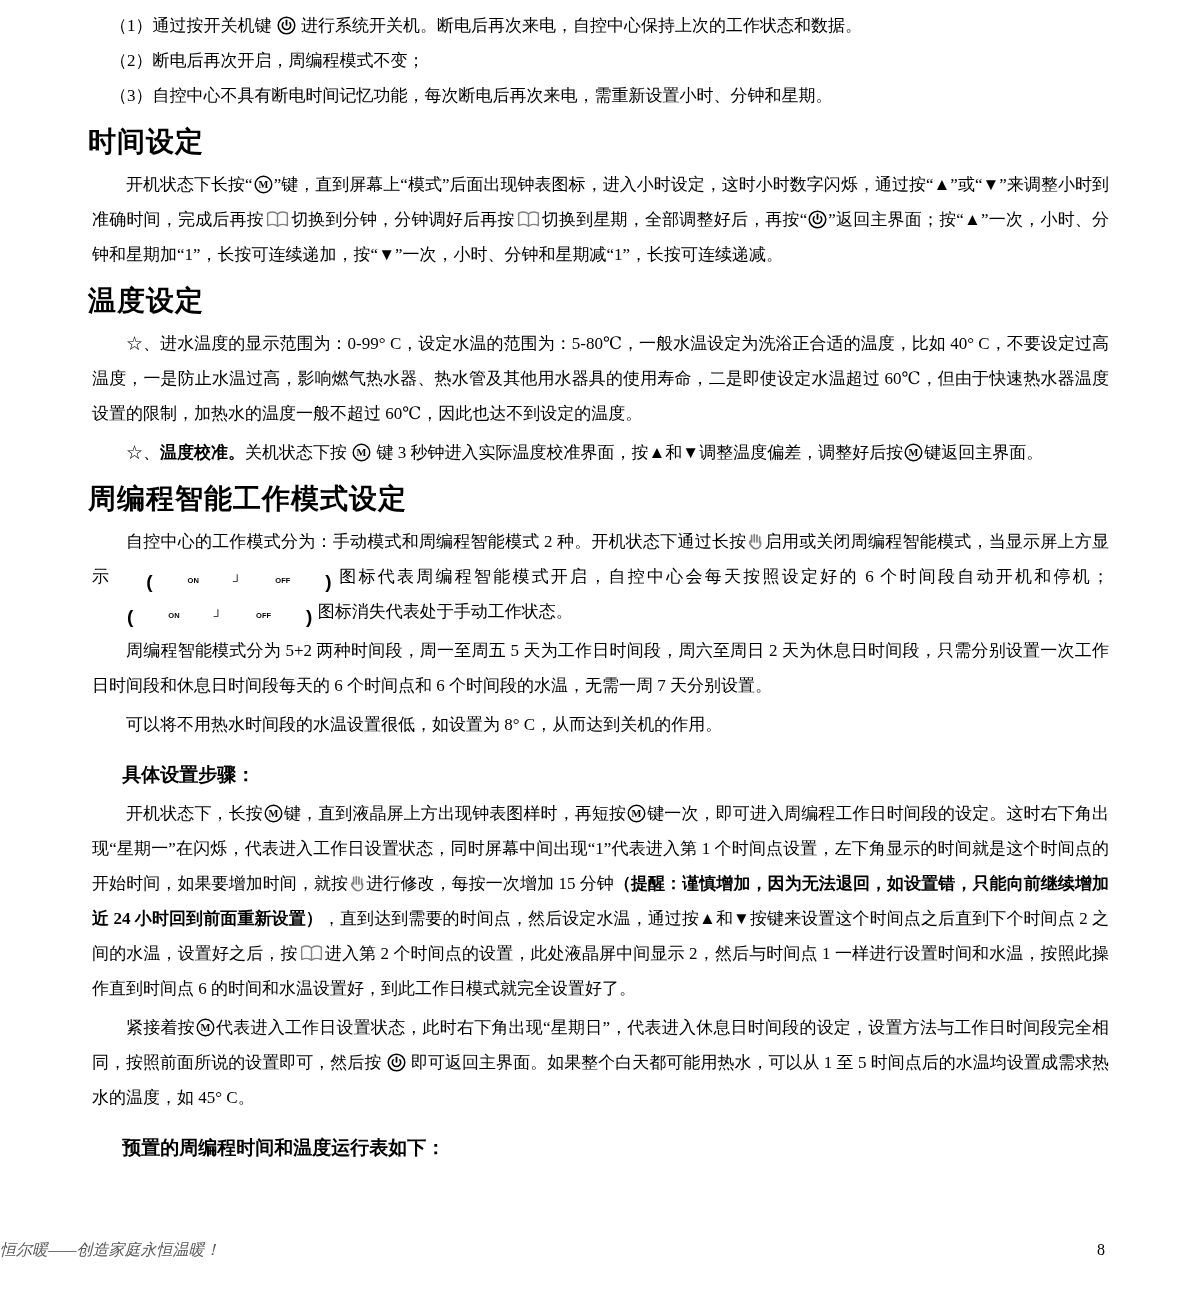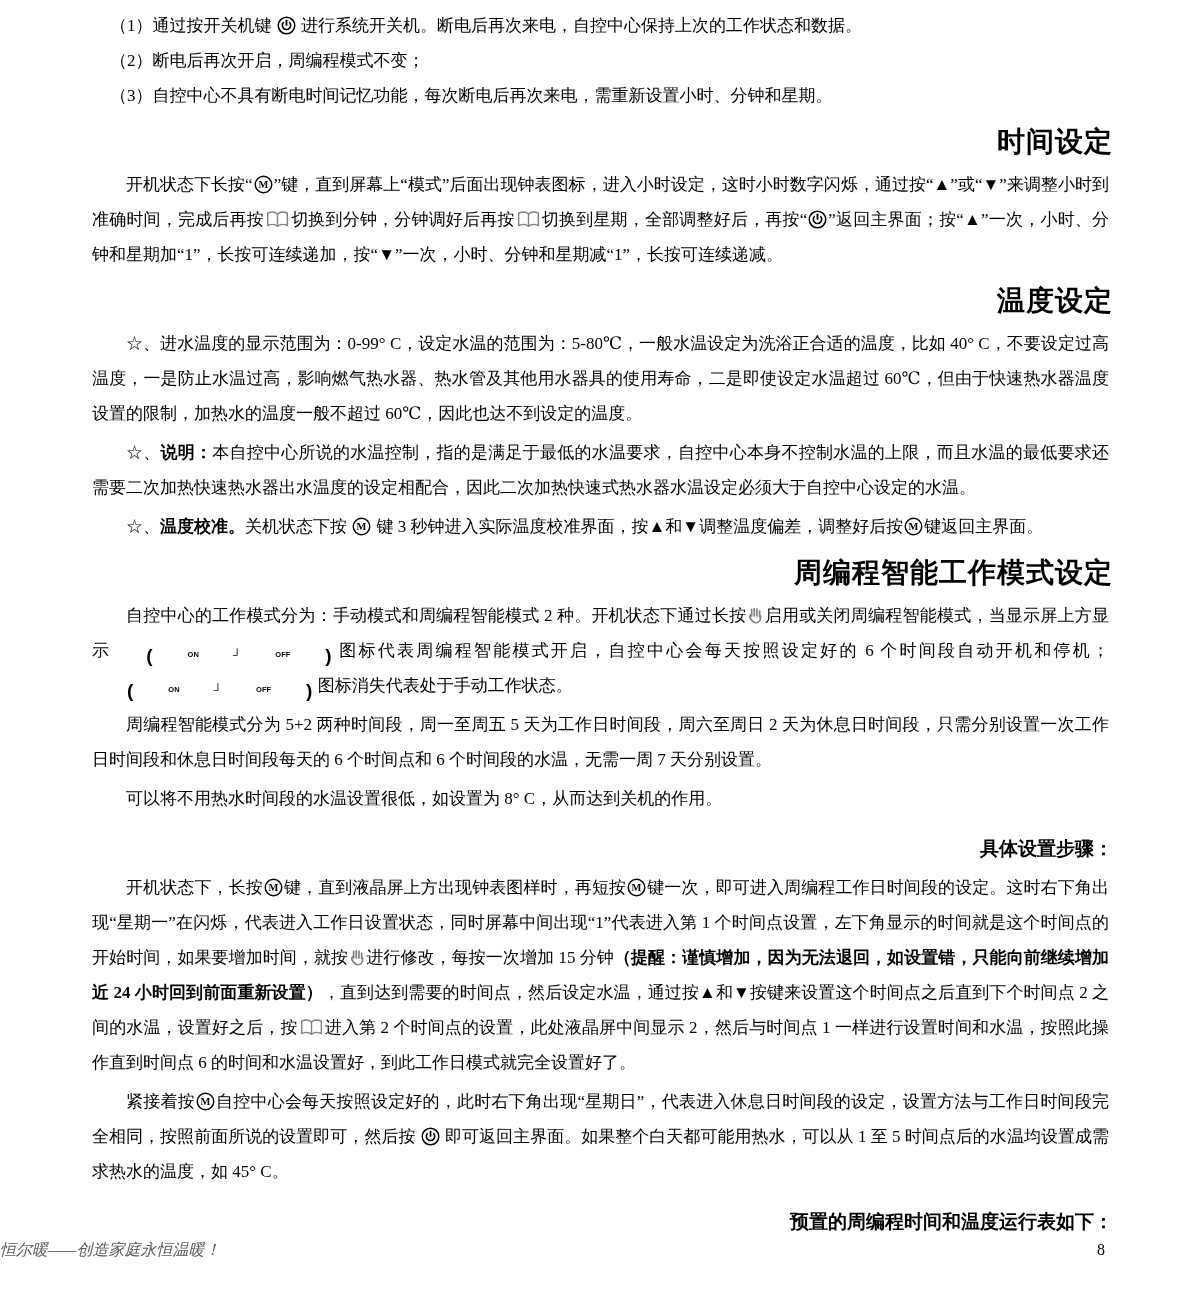--- a/index.html
+++ b/index.html
@@ -10,25 +10,25 @@
     font-family:"Liberation Serif","DejaVu Serif",serif;
     color:var(--ink,#000);
     overflow:hidden;
   }
   .content{position:absolute;left:88px;top:8px;width:1025px;}
   p.body{font-size:17px;line-height:35px;margin:4px;text-align:justify;text-indent:2em;word-break:break-all;}
   p.list{font-size:17px;line-height:35px;margin:0;text-indent:1.3em;}
   h2.h1{
     font-family:"Liberation Sans","DejaVu Sans",sans-serif;
     font-size:28px;font-weight:bold;letter-spacing:1px;
-    margin:12px 0 8px 0;line-height:34px;text-align:right;
+    margin:12px 0 8px 0;line-height:34px;
   }
   p.sub{
     font-family:"Liberation Sans","DejaVu Sans",sans-serif;
-    font-size:19px;font-weight:bold;margin:20px 0 8px 0;line-height:26px;text-indent:1.8em;text-align:right;
+    font-size:19px;font-weight:bold;margin:20px 0 8px 0;line-height:26px;text-indent:1.8em;
   }
   b{font-weight:bold;}
   .icon{display:inline-flex;vertical-align:-4px;margin:0 1px;color:var(--ink,#000);}
   .icon svg{display:block;}
   .icon.book-icon,.icon.hand-icon{color:var(--muted-icon,#808080);}
   .icon.onoff-icon{
     display:inline-flex;align-items:center;vertical-align:-6px;
     font-family:"Liberation Sans","DejaVu Sans",sans-serif;font-style:normal;
   }
   .onoff-icon .par{font-size:19px;font-weight:bold;line-height:1;}
@@ -76,21 +76,20 @@
           </svg>
         </span><span>切换到星期，全部调整好后，再按“</span><span class="icon power-icon">
           <svg width="19" height="19" viewBox="0 0 20 20">
             <circle cx="10" cy="10" r="8.7" fill="none" stroke="currentColor" stroke-width="1.6"></circle>
             <path d="M10 4.6 V9.4" stroke="currentColor" stroke-width="1.9" stroke-linecap="round" fill="none"></path>
             <path d="M7 6.6 a4.4 4.4 0 1 0 6 0" fill="none" stroke="currentColor" stroke-width="1.7"></path>
           </svg>
         </span><span>”返回主界面；按“▲”一次，小时、分钟和星期加“1”，长按可连续递加，按“▼”一次，小时、分钟和星期减“1”，长按可连续递减。</span></p>
       <h2 class="h1">温度设定</h2>
       <p class="body"><span>☆、进水温度的显示范围为：0-99° C，设定水温的范围为：5-80℃，一般水温设定为洗浴正合适的温度，比如 40° C，不要设定过高温度，一是防止水温过高，影响燃气热水器、热水管及其他用水器具的使用寿命，二是即使设定水温超过 60℃，但由于快速热水器温度设置的限制，加热水的温度一般不超过 60℃，因此也达不到设定的温度。</span></p>
-      <p class="body"><span>☆、</span><b>说明：</b><span>本自控中心所说的水温控制，指的是满足于最低的水温要求，自控中心本身不控制水温的上限，而且水温的最低要求还需要二次加热快速热水器出水温度的设定相配合，因此二次加热快速式热水器水温设定必须大于自控中心设定的水温。</span></p>
       <p class="body"><span>☆、</span><b>温度校准。</b><span>关机状态下按 </span><span class="icon m-key-icon">
           <svg width="19" height="19" viewBox="0 0 20 20">
             <circle cx="10" cy="10" r="8.7" fill="none" stroke="currentColor" stroke-width="1.5"></circle>
             <text x="10" y="14.2" text-anchor="middle" font-size="11" font-weight="bold" fill="currentColor" font-family="serif">M</text>
           </svg>
         </span><span> 键 3 秒钟进入实际温度校准界面，按▲和▼调整温度偏差，调整好后按</span><span class="icon m-key-icon">
           <svg width="19" height="19" viewBox="0 0 20 20">
             <circle cx="10" cy="10" r="8.7" fill="none" stroke="currentColor" stroke-width="1.5"></circle>
             <text x="10" y="14.2" text-anchor="middle" font-size="11" font-weight="bold" fill="currentColor" font-family="serif">M</text>
           </svg>
@@ -140,21 +139,21 @@
           <svg width="25" height="18" viewBox="0 0 26 19">
             <path d="M13 3.2 C10.6 1 6.2 0.8 2.6 2.4 L2.6 15.4 C6.2 13.8 10.6 14 13 16.2 C15.4 14 19.8 13.8 23.4 15.4 L23.4 2.4 C19.8 0.8 15.4 1 13 3.2 Z" fill="none" stroke="currentColor" stroke-width="1.5" stroke-linejoin="round"></path>
             <path d="M13 3.2 L13 16.2" stroke="currentColor" stroke-width="1.5"></path>
           </svg>
         </span><span>进入第 2 个时间点的设置，此处液晶屏中间显示 2，然后与时间点 1 一样进行设置时间和水温，按照此操作直到时间点 6 的时间和水温设置好，到此工作日模式就完全设置好了。</span></p>
       <p class="body"><span>紧接着按</span><span class="icon m-key-icon">
           <svg width="19" height="19" viewBox="0 0 20 20">
             <circle cx="10" cy="10" r="8.7" fill="none" stroke="currentColor" stroke-width="1.5"></circle>
             <text x="10" y="14.2" text-anchor="middle" font-size="11" font-weight="bold" fill="currentColor" font-family="serif">M</text>
           </svg>
-        </span><span>自控中心会每天按照设定好的，此时右下角出现“星期日”，代表进入休息日时间段的设定，设置方法与工作日时间段完全相同，按照前面所说的设置即可，然后按 </span><span class="icon power-icon">
+        </span><span>代表进入工作日设置状态，此时右下角出现“星期日”，代表进入休息日时间段的设定，设置方法与工作日时间段完全相同，按照前面所说的设置即可，然后按 </span><span class="icon power-icon">
           <svg width="19" height="19" viewBox="0 0 20 20">
             <circle cx="10" cy="10" r="8.7" fill="none" stroke="currentColor" stroke-width="1.6"></circle>
             <path d="M10 4.6 V9.4" stroke="currentColor" stroke-width="1.9" stroke-linecap="round" fill="none"></path>
             <path d="M7 6.6 a4.4 4.4 0 1 0 6 0" fill="none" stroke="currentColor" stroke-width="1.7"></path>
           </svg>
         </span><span> 即可返回主界面。如果整个白天都可能用热水，可以从 1 至 5 时间点后的水温均设置成需求热水的温度，如 45° C。</span></p>
       <p class="sub">预置的周编程时间和温度运行表如下：</p>
     </main>
   <footer class="footer">
     <span class="slogan">恒尔暖——创造家庭永恒温暖！</span>

